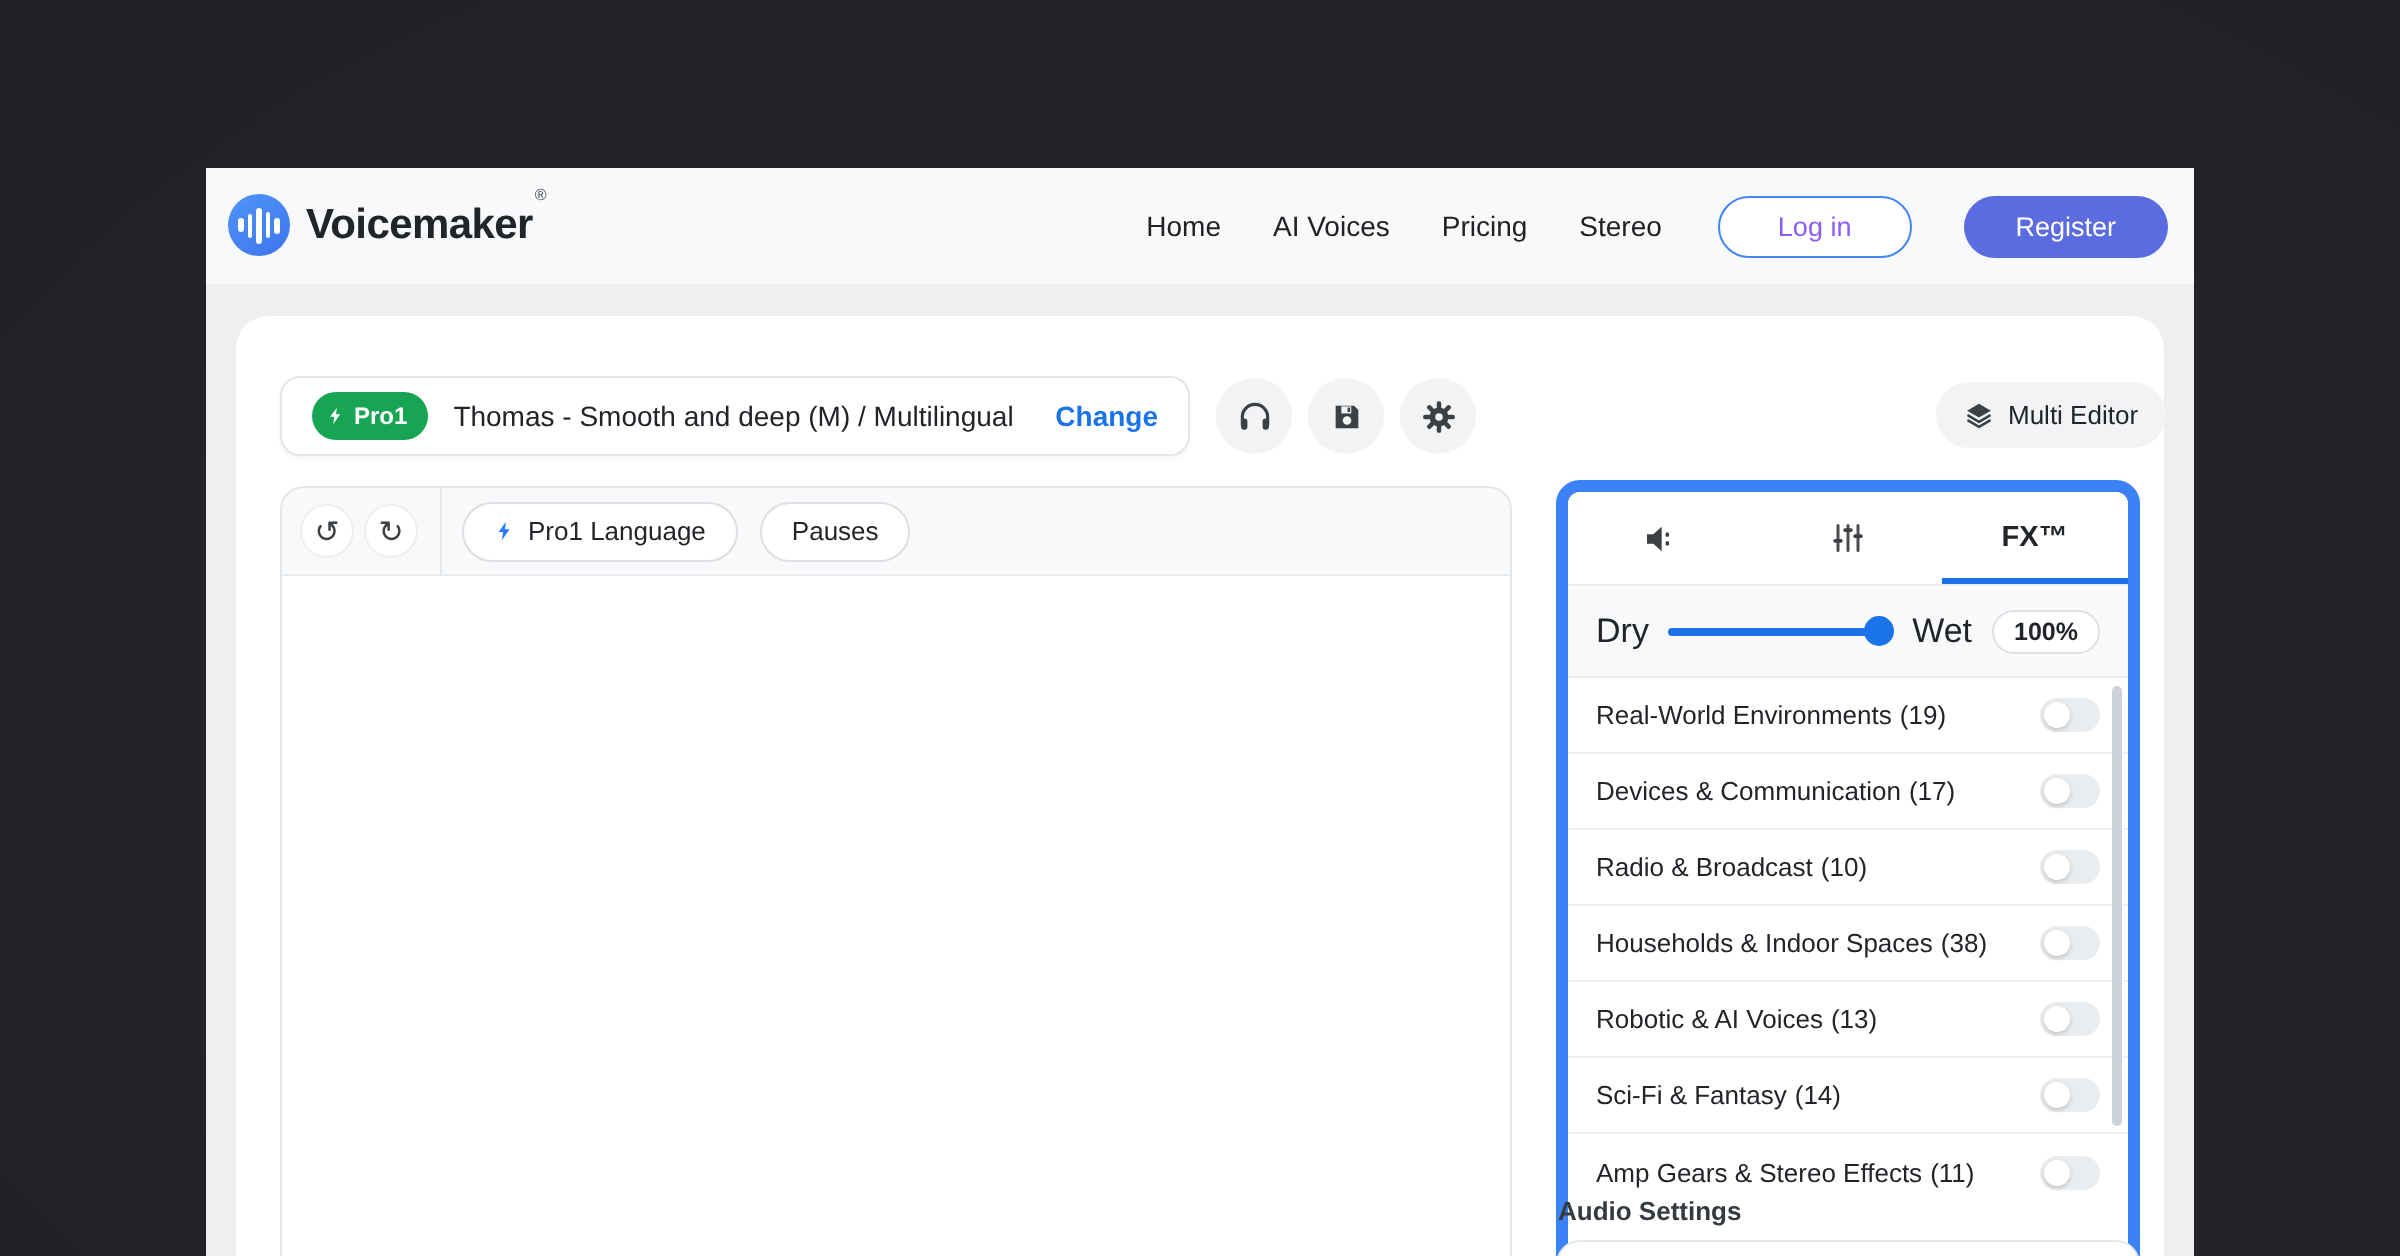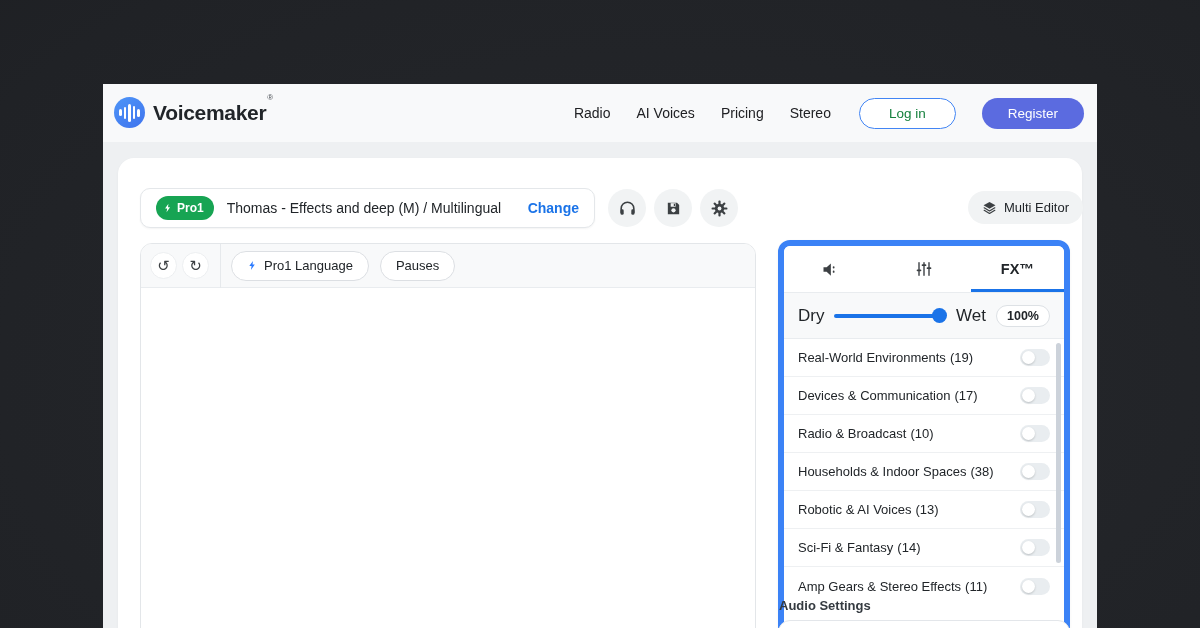--- a/index.html
+++ b/index.html
@@ -19,21 +19,21 @@
     background:linear-gradient(145deg,#4e95f7 0%,#3f74ee 100%);
     display:flex; align-items:center; justify-content:center; gap:2px; }
   .brand-logo i { display:block; width:2.5px; background:#fff; border-radius:2px; }
   .brand-name { font-size:21px; font-weight:800; color:#212529; letter-spacing:-0.3px; }
   .brand-reg { font-size:8px; color:#4a4f55; vertical-align:top; position:relative; top:-8px; left:1px; font-weight:400; }
 
   .header-nav { position:absolute; right:13px; top:0; height:58px; display:flex; align-items:center; gap:26px; }
   .nav-link { font-size:14px; font-weight:500; color:#202124; text-decoration:none; cursor:pointer; }
   .login-btn { margin-left:2px; height:31px; padding:0 29px; display:flex; align-items:center;
     border:1.5px solid #4285f4; border-radius:16px; background:#fff;
-    font-size:13.5px; font-weight:500; color:#15803d; cursor:pointer; }
+    font-size:13.5px; font-weight:500; color:#8b5cf6; cursor:pointer; }
   .register-btn { height:31px; padding:0 26px; display:flex; align-items:center;
     border:none; border-radius:16px; background:#5b6be0;
     font-size:13.5px; font-weight:500; color:#fff; cursor:pointer; }
 
   
   .wrapper-card { position:absolute; left:15px; top:74px; width:964px; height:470px;
     background:#fff; border-radius:16px 16px 0 0; box-shadow:0 1px 3px rgba(0,0,0,.04); }
 
   
   .voice-bar { position:absolute; left:37px; top:104px; width:455px; height:40px;
@@ -115,39 +115,39 @@
         <span class="brand-logo">
           <i style="height:7px"></i>
             <i style="height:12px"></i>
             <i style="height:18px"></i>
             <i style="height:13px"></i>
             <i style="height:8px"></i>
         </span>
         <span class="brand-name"><span>Voicemaker</span><span class="brand-reg">®</span></span>
       </div>
       <nav class="header-nav">
-        <a class="nav-link">Radio</a>
+        <a class="nav-link">Home</a>
         <a class="nav-link">AI Voices</a>
         <a class="nav-link">Pricing</a>
         <a class="nav-link">Stereo</a>
         <button class="login-btn">Log in</button>
         <button class="register-btn">Register</button>
       </nav>
     </div>
 
     <div class="wrapper-card"></div>
 
     <div class="voice-bar">
       <span class="pro1-badge">
         <svg width="10" height="12" viewBox="0 0 24 24">
             <path fill="#fff" d="M13 2 5 13h5l-1.5 9L17 10h-5l1-8z"></path>
           </svg>
         <span>Pro1</span>
       </span>
-      <span class="voice-name">Thomas - Effects and deep (M) / Multilingual</span>
+      <span class="voice-name">Thomas - Smooth and deep (M) / Multilingual</span>
       <span class="change-link">Change</span>
     </div>
 
     <button class="icon-btn" style="left:505px">
       <svg width="19" height="19" viewBox="0 0 24 24">
         <path class="stroke" d="M4 17v-5a8 8 0 0 1 16 0v5"></path>
         <rect class="fill" x="3.2" y="13" width="4" height="7" rx="1.8"></rect>
         <rect class="fill" x="16.8" y="13" width="4" height="7" rx="1.8"></rect>
       </svg>
     </button>

